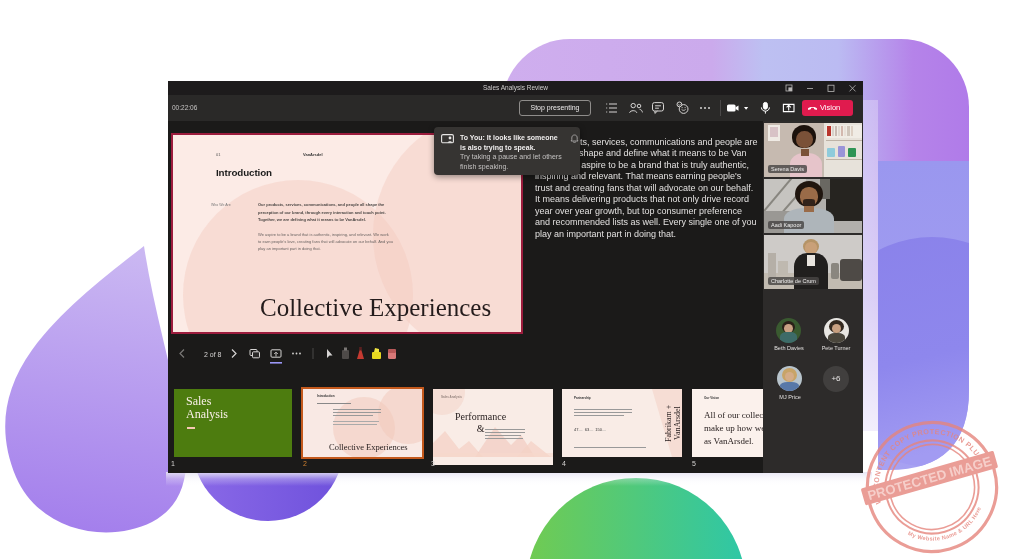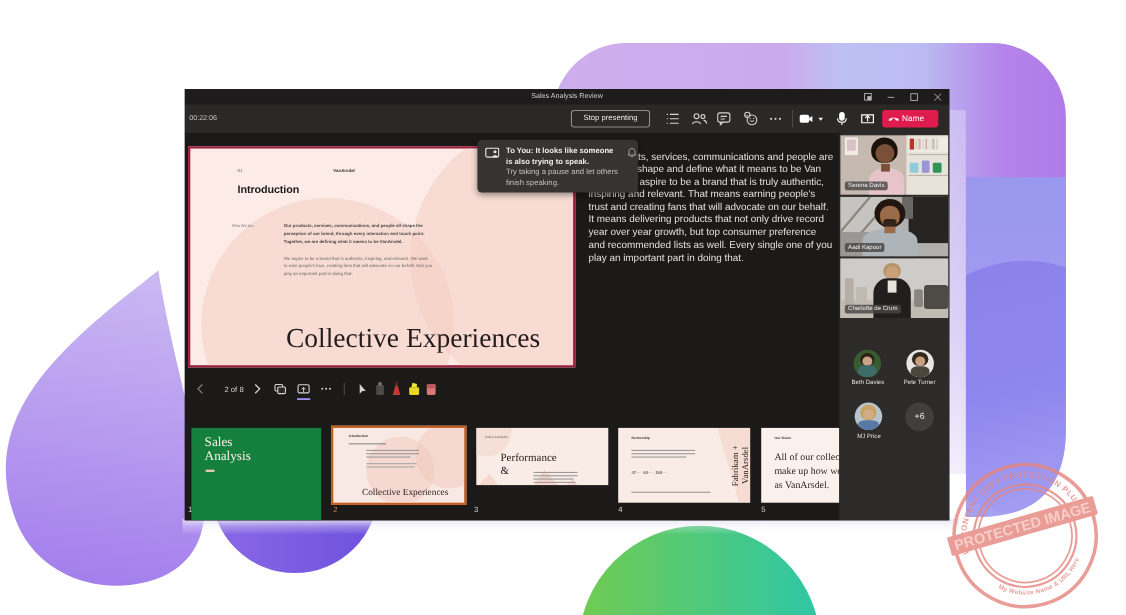--- a/index.html
+++ b/index.html
@@ -174,21 +174,21 @@
         <g transform="translate(58,0)" fill="none" stroke="#ffffff" stroke-width="1.1">
           <path d="M 1.4 3.4 L 1.4 10.6 L 12 10.6 L 12 3.4 Z"></path>
           <path d="M 6.7 9.4 L 6.7 4.6 M 4.6 6.4 L 6.7 4.2 L 8.8 6.4"></path>
         </g>
       </g>
     </svg>
     <div class="abs" style="left:634px;top:5px;width:51px;height:16px;background:#e01b4e;border-radius:3px;">
       <svg class="abs" style="left:5px;top:4px;" width="11" height="8" viewBox="0 0 11 8">
         <path d="M 1 4.6 C 1 2.4 10 2.4 10 4.6 L 9.9 5.4 C 9.8 6 9.4 6 8.9 5.8 L 7.4 5.3 C 7 5.2 6.9 5 6.9 4.6 L 6.9 4 C 6 3.7 5 3.7 4.1 4 L 4.1 4.6 C 4.1 5 4 5.2 3.6 5.3 L 2.1 5.8 C 1.6 6 1.2 6 1.1 5.4 Z" fill="#fff"></path>
       </svg>
-      <div class="abs" style="left:18px;top:0;height:16px;line-height:16px;font-size:7.5px;color:#fff;">Name</div>
+      <div class="abs" style="left:18px;top:0;height:16px;line-height:16px;font-size:7.5px;color:#fff;">Vision</div>
     </div>
   </div>
 
   <div class="abs" style="left:0;top:40px;width:595px;height:352px;background:#1b1a19;"></div>
 
   <div class="abs" style="left:3px;top:52px;width:352px;height:201px;background:#fcebe6;border:2px solid #9c1c3d;overflow:hidden;">
     <div class="abs" style="left:10px;top:45px;width:230px;height:230px;border-radius:50%;background:rgba(242,201,188,0.42);"></div>
     <div class="abs" style="left:200px;top:-25px;width:250px;height:250px;border-radius:50%;background:rgba(242,201,188,0.42);"></div>
     <div class="abs" style="left:43px;top:17px;font-size:4px;color:#555;">01</div>
     <div class="abs" style="left:130px;top:17px;font-size:4px;font-weight:bold;color:#333;">VanArsdel</div>
@@ -245,41 +245,41 @@
 
       <g transform="translate(212,0)">
           <rect x="0" y="3" width="8" height="10" rx="1.5" fill="#d87878"></rect>
           <rect x="0" y="3" width="8" height="4" rx="1.5" fill="#b85858"></rect>
         </g>
     </svg>
   </div>
 
   <div class="abs" style="left:0;top:305px;width:595px;height:87px;overflow:hidden;">
 
-    <div class="abs" style="left:6px;top:3px;width:118px;height:84px;background:#15803d;overflow:hidden;">
+    <div class="abs" style="left:6px;top:3px;width:118px;height:68px;background:#4d7c0f;overflow:hidden;">
       <div class="abs" style="left:12px;top:6px;width:90px;font-family:'Liberation Serif',serif;font-size:12px;line-height:13px;color:#fbf0ea;">Sales<br>Analysis</div>
       <div class="abs" style="left:13px;top:38px;width:8px;height:2px;background:#f6c9b4;"></div>
     </div>
     <div class="abs" style="left:3px;top:74px;font-size:7px;color:#d6d4d3;">1</div>
 
     <div class="abs" style="left:133px;top:1px;width:123px;height:72px;border:2px solid #c4591c;background:#f9e9e4;overflow:hidden;">
       <div class="abs" style="left:30px;top:8px;width:62px;height:62px;border-radius:50%;background:rgba(242,199,186,0.5);"></div>
       <div class="abs" style="left:75px;top:-5px;width:60px;height:60px;border-radius:50%;background:rgba(242,199,186,0.5);"></div>
       <div class="abs" style="left:14px;top:5px;font-size:3px;font-weight:bold;color:#333;">Introduction</div>
       <div class="abs" style="left:14px;top:14px;width:34px;height:1px;background:#888;"></div>
       <div class="abs" style="left:30px;top:20px;width:48px;height:1px;background:#999;"></div>
       <div class="abs" style="left:30px;top:23px;width:48px;height:1px;background:#999;"></div>
       <div class="abs" style="left:30px;top:26px;width:40px;height:1px;background:#999;"></div>
       <div class="abs" style="left:30px;top:32px;width:46px;height:1px;background:#aaa;"></div>
       <div class="abs" style="left:30px;top:35px;width:44px;height:1px;background:#aaa;"></div>
       <div class="abs" style="left:26px;top:53px;font-family:'Liberation Serif',serif;font-size:8.5px;color:#241c1c;">Collective Experiences</div>
     </div>
     <div class="abs" style="left:135px;top:74px;font-size:7px;color:#d08030;">2</div>
 
-    <div class="abs" style="left:265px;top:3px;width:120px;height:52px;background:#f9ece6;overflow:hidden;">
+    <div class="abs" style="left:265px;top:3px;width:120px;height:76px;background:#f9ece6;overflow:hidden;text-align:center;">
       <div class="abs" style="left:8px;top:6px;font-size:3px;font-weight:bold;color:#333;">Sales Analysis</div>
       <svg class="abs" style="left:0;top:30px;" width="120" height="38" viewBox="0 0 120 38">
         <path d="M 0 38 L 0 24 L 12 12 L 26 30 L 36 22 L 50 38 Z" fill="#f4d2c6" opacity="0.75"></path>
         <path d="M 42 38 L 62 8 L 78 26 L 88 16 L 102 38 Z" fill="#f2ccc0" opacity="0.7"></path>
         <path d="M 84 38 L 98 22 L 118 38 Z" fill="#f4d2c6" opacity="0.75"></path>
         <rect x="0" y="34" width="120" height="4" fill="#f6d8cc" opacity="0.6"></rect>
       </svg>
       <div class="abs" style="left:-14px;top:-20px;width:46px;height:46px;border-radius:50%;background:rgba(244,210,198,0.5);"></div>
       <div class="abs" style="left:22px;top:22px;font-family:'Liberation Serif',serif;font-size:10px;line-height:12px;color:#241c1c;">Performance<br>&amp;</div>
       <div class="abs" style="left:52px;top:40px;width:40px;height:1px;background:#999;"></div>

